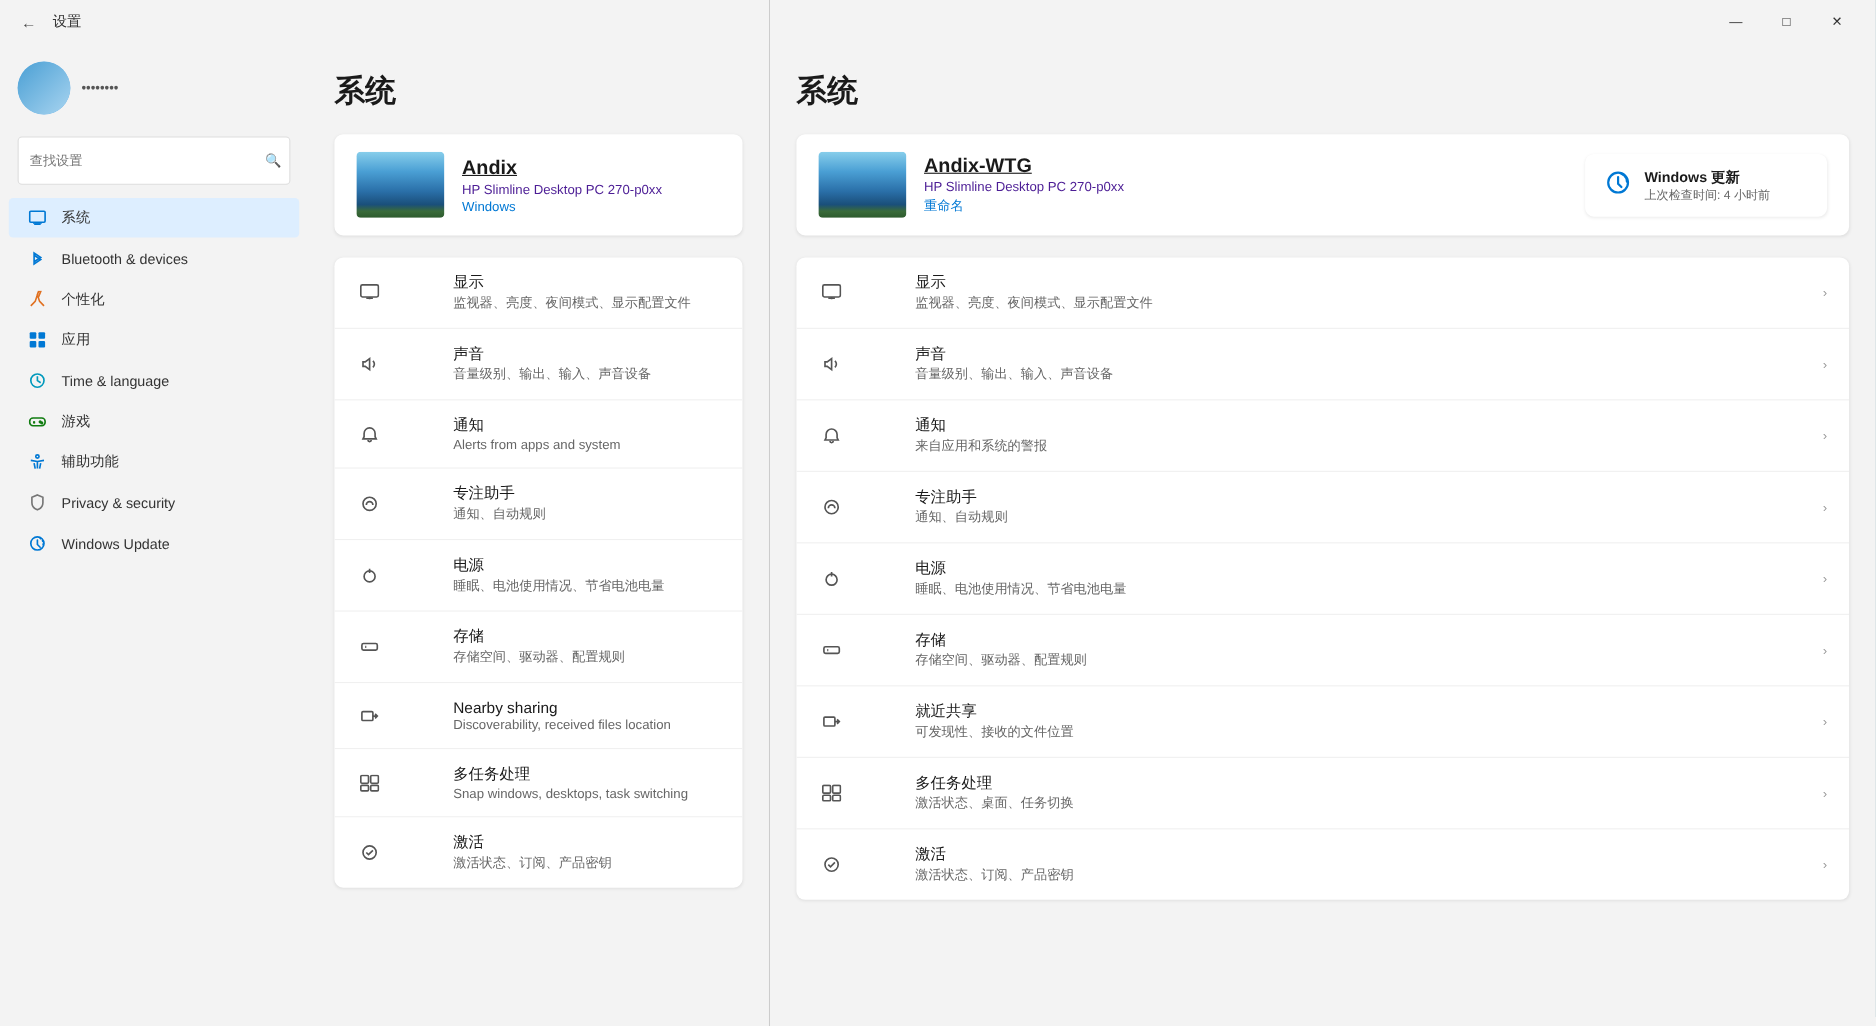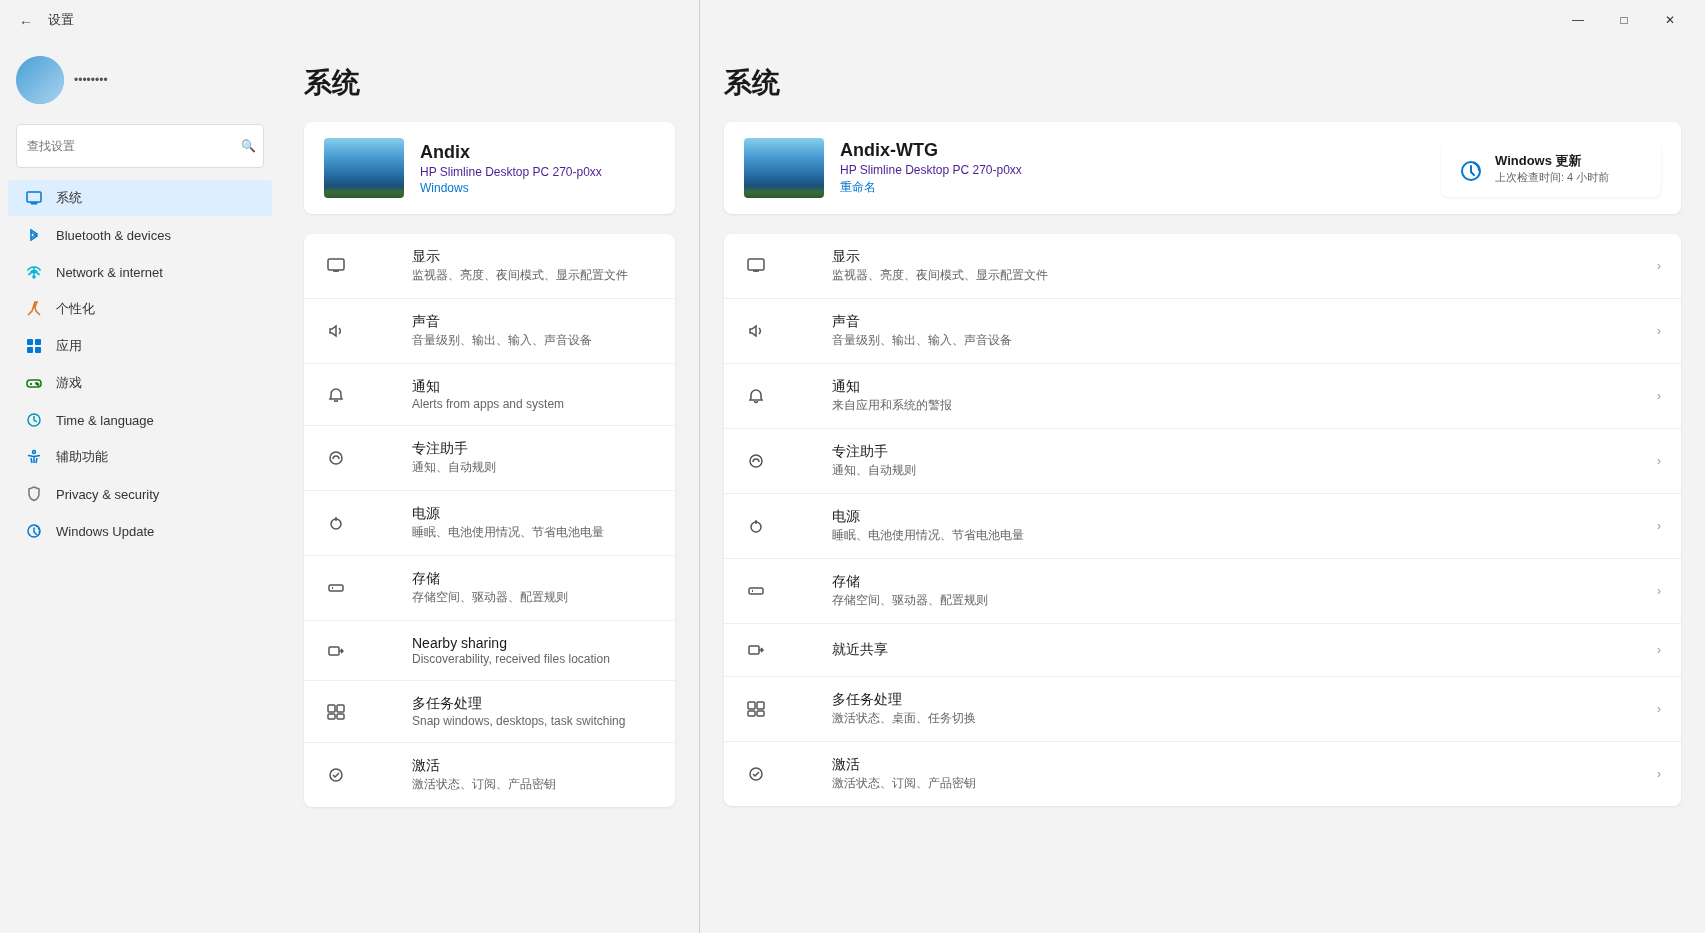--- a/index.html
+++ b/index.html
@@ -196,20 +196,21 @@
       position: relative;
     }
     .pc-image-inner {
       width: 100%; height: 100%;
       background: linear-gradient(180deg, #87CEEB 0%, #4a9fd4 30%, #2a6fa8 60%, #1a4f7a 80%, #3a6b3a 90%, #2d5a2d 100%);
     }
     .pc-name {
       font-size: 18px;
       font-weight: 600;
       color: #1a1a1a;
+      text-decoration: underline;
     }
     .pc-model {
       font-size: 12px;
       color: #4c1d95;
       margin-top: 2px;
     }
     .rename-link {
       font-size: 12px;
       color: #0078d4;
       cursor: pointer;
@@ -254,21 +255,21 @@
       margin-top: 1px;
     }
     .settings-item-chevron {
       color: #999;
       font-size: 12px;
     }
 
     
     .win-update-card {
       display: flex;
-      align-items: flex-end;
+      align-items: flex-start;
       background: white;
       border-radius: 8px;
       padding: 12px 16px;
       margin-left: auto;
       box-shadow: 0 1px 3px rgba(0,0,0,0.08);
       min-width: 220px;
     }
     .win-update-icon {
       width: 28px; height: 28px;
       margin-right: 10px;
@@ -326,71 +327,62 @@
         </div>
         <div class="nav-item">
           <span class="nav-icon blue">
             <svg width="16" height="16" viewBox="0 0 16 16" fill="none" stroke="#0078d4" stroke-width="1.5">
                 <path d="M5 5l6 4-6 4V3l6 4-6 4"></path>
               </svg>
           </span>
           <span>Bluetooth &amp; devices</span>
         </div>
         <div class="nav-item">
-          <span class="nav-icon teal">
-            <svg width="16" height="16" viewBox="0 0 16 16" fill="none" stroke="#00b4d8" stroke-width="1.5">
-                <path d="M8 3C5.2 3 2.8 4.4 1.5 6.5M8 3c2.8 0 5.2 1.4 6.5 3.5M8 3v10M4.5 8.5C5.5 7 6.7 6 8 6s2.5 1 3.5 2.5M2.5 11C3.8 9.2 5.8 8 8 8s4.2 1.2 5.5 3"></path>
-                <circle cx="8" cy="13" r="1" fill="#00b4d8"></circle>
-              </svg>
-          </span>
-          <span>Network &amp; internet</span>
-        </div>
-        <div class="nav-item">
           <span class="nav-icon orange">
             <svg width="16" height="16" viewBox="0 0 16 16" fill="none" stroke="#e07020" stroke-width="1.5">
                 <path d="M2 14l4-4 2-6 2 6 4 4"></path>
                 <path d="M8 4L9 1h2l-2 5"></path>
               </svg>
           </span>
           <span>个性化</span>
         </div>
         <div class="nav-item">
           <span class="nav-icon accent">
             <svg width="16" height="16" viewBox="0 0 16 16" fill="currentColor">
                 <rect x="1" y="1" width="6" height="6" rx="1"></rect>
                 <rect x="9" y="1" width="6" height="6" rx="1"></rect>
                 <rect x="1" y="9" width="6" height="6" rx="1"></rect>
                 <rect x="9" y="9" width="6" height="6" rx="1"></rect>
               </svg>
           </span>
           <span>应用</span>
+        </div>
+        <div class="nav-item">
+          <span class="nav-icon accent">
+            <svg width="16" height="16" viewBox="0 0 16 16" fill="none" stroke="#0099bc" stroke-width="1.5">
+                <circle cx="8" cy="8" r="6"></circle>
+                <path d="M8 4v4l3 2"></path>
+              </svg>
+          </span>
+          <span>Time &amp; language</span>
         </div>
         <div class="nav-item">
           <span class="nav-icon green">
             <svg width="16" height="16" viewBox="0 0 16 16" fill="none" stroke="#107c10" stroke-width="1.5">
                 <rect x="1" y="5" width="14" height="7" rx="3"></rect>
                 <line x1="5" y1="8" x2="5" y2="10"></line>
                 <line x1="4" y1="9" x2="6" y2="9"></line>
                 <circle cx="10.5" cy="8.5" r="0.7" fill="#107c10"></circle>
                 <circle cx="12" cy="9.5" r="0.7" fill="#107c10"></circle>
               </svg>
           </span>
           <span>游戏</span>
         </div>
         <div class="nav-item">
           <span class="nav-icon accent">
-            <svg width="16" height="16" viewBox="0 0 16 16" fill="none" stroke="#0099bc" stroke-width="1.5">
-                <circle cx="8" cy="8" r="6"></circle>
-                <path d="M8 4v4l3 2"></path>
-              </svg>
-          </span>
-          <span>Time &amp; language</span>
-        </div>
-        <div class="nav-item">
-          <span class="nav-icon accent">
             <svg width="16" height="16" viewBox="0 0 16 16" fill="none" stroke="#0078d4" stroke-width="1.5">
                 <circle cx="8" cy="3" r="1.5"></circle>
                 <path d="M2 6.5l6 1 6-1M5 9l1 5M11 9l-1 5M8 7.5V14"></path>
               </svg>
           </span>
           <span>辅助功能</span>
         </div>
         <div class="nav-item">
           <span class="nav-icon gray">
             <svg width="16" height="16" viewBox="0 0 16 16" fill="none" stroke="#767676" stroke-width="1.5">
@@ -663,20 +655,21 @@
       </div>
       <div class="settings-item">
         <span class="settings-item-icon">
           <svg width="18" height="16" viewBox="0 0 18 16" fill="none" stroke="#555" stroke-width="1.5">
               <rect x="2" y="4" width="10" height="8" rx="1"></rect>
               <path d="M14 6l2 2-2 2M12 8h4"></path>
             </svg>
         </span>
         <div class="settings-item-text">
           <div class="settings-item-name">就近共享</div>
+          <div class="settings-item-desc">可发现性、接收的文件位置</div>
         </div>
         <span class="settings-item-chevron">›</span>
       </div>
       <div class="settings-item">
         <span class="settings-item-icon">
           <svg width="18" height="16" viewBox="0 0 18 16" fill="none" stroke="#555" stroke-width="1.5">
               <rect x="1" y="1" width="7" height="7" rx="1"></rect>
               <rect x="10" y="1" width="7" height="7" rx="1"></rect>
               <rect x="1" y="10" width="7" height="5" rx="1"></rect>
               <rect x="10" y="10" width="7" height="5" rx="1"></rect>

